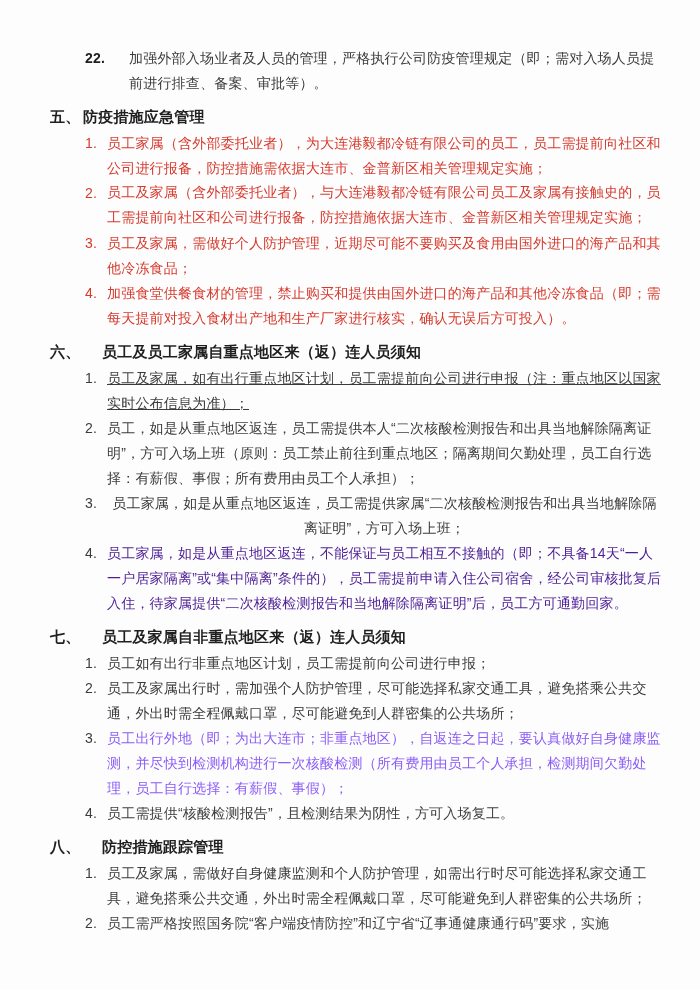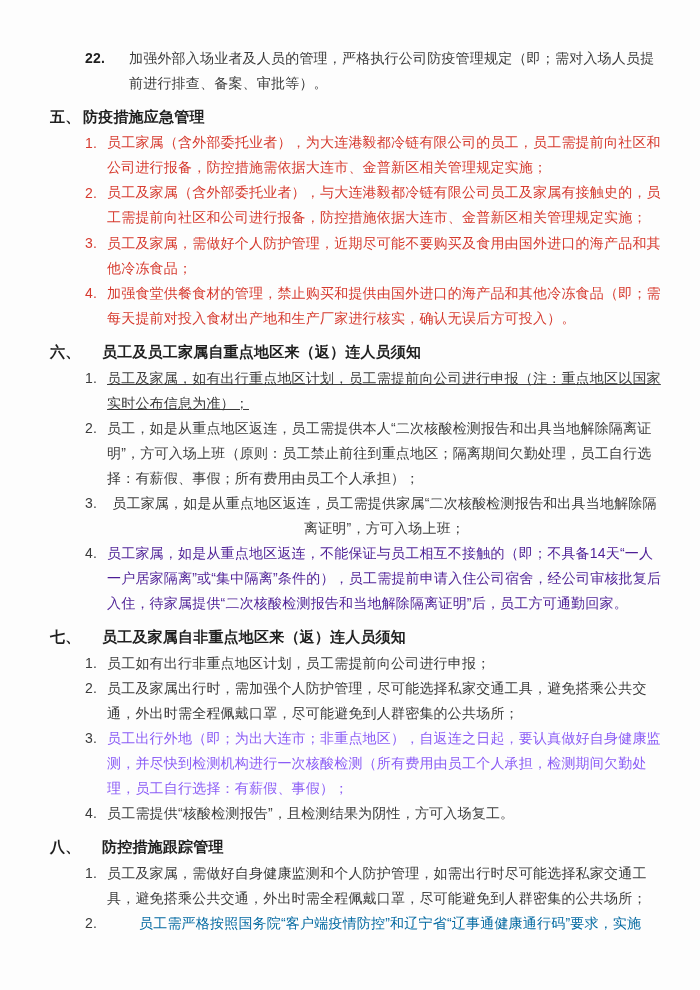--- a/index.html
+++ b/index.html
@@ -55,21 +55,21 @@
 
   <div id="sections">
   <section class="section">
     <div class="sec-head">
       <span class="sec-num">五、</span>
       <span class="sec-title">防疫措施应急管理</span>
     </div>
     <div class="sec-items">
   <div class="item">
     <span class="num" style="color: rgb(214, 58, 46);">1.</span>
-    <span class="txt" style="color: rgb(214, 58, 46); font-family: Liberation Mono, monospace;">员工家属（含外部委托业者），为大连港毅都冷链有限公司的员工，员工需提前向社区和公司进行报备，防控措施需依据大连市、金普新区相关管理规定实施；</span>
+    <span class="txt" style="color: rgb(214, 58, 46);">员工家属（含外部委托业者），为大连港毅都冷链有限公司的员工，员工需提前向社区和公司进行报备，防控措施需依据大连市、金普新区相关管理规定实施；</span>
   </div>
 
   <div class="item">
     <span class="num" style="color: rgb(214, 58, 46);">2.</span>
     <span class="txt" style="color: rgb(214, 58, 46); font-family: Liberation Mono, monospace;">员工及家属（含外部委托业者），与大连港毅都冷链有限公司员工及家属有接触史的，员工需提前向社区和公司进行报备，防控措施依据大连市、金普新区相关管理规定实施；</span>
   </div>
 
   <div class="item">
     <span class="num" style="color: rgb(214, 58, 46);">3.</span>
     <span class="txt" style="color: rgb(214, 58, 46);">员工及家属，需做好个人防护管理，近期尽可能不要购买及食用由国外进口的海产品和其他冷冻食品；</span>
@@ -144,19 +144,19 @@
       <span class="sec-title">防控措施跟踪管理</span>
     </div>
     <div class="sec-items">
   <div class="item">
     <span class="num" style="color: rgb(59, 59, 59);">1.</span>
     <span class="txt" style="color: rgb(59, 59, 59);">员工及家属，需做好自身健康监测和个人防护管理，如需出行时尽可能选择私家交通工具，避免搭乘公共交通，外出时需全程佩戴口罩，尽可能避免到人群密集的公共场所；</span>
   </div>
 
   <div class="item">
     <span class="num" style="color: rgb(59, 59, 59);">2.</span>
-    <span class="txt" style="color: #0369a1; margin-left: 32px;">员工需严格按照国务院“客户端疫情防控”和辽宁省“辽事通健康通行码”要求，实施</span>
+    <span class="txt" style="color: #404040;">员工需严格按照国务院“客户端疫情防控”和辽宁省“辽事通健康通行码”要求，实施</span>
   </div>
 </div>
   </section>
 </div>
 
 </div>
 
 </body></html>

